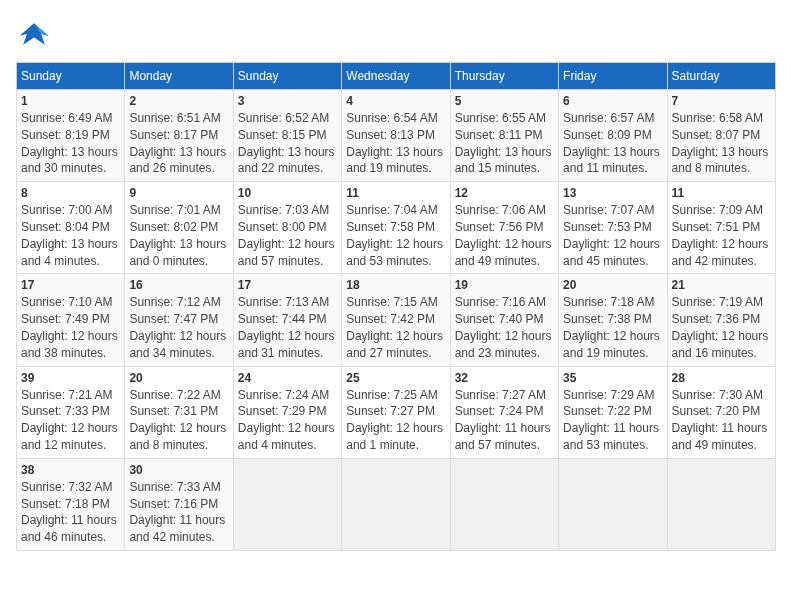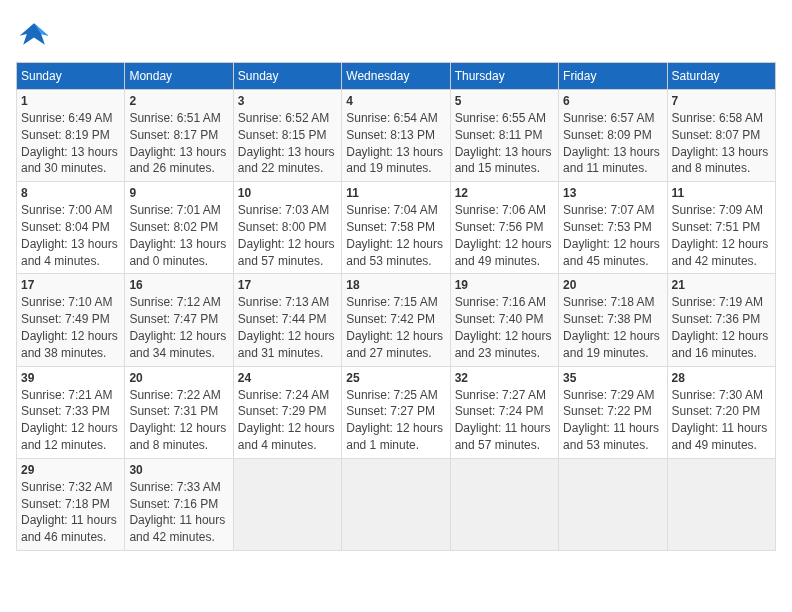--- a/index.html
+++ b/index.html
@@ -240,21 +240,21 @@
             <span class="day-num">35</span>
             <div class="cell-content">Sunrise: 7:29 AM<br>Sunset: 7:22 PM<br>Daylight: 11 hours<br>and 53 minutes.</div>
           </td>
           <td>
             <span class="day-num">28</span>
             <div class="cell-content">Sunrise: 7:30 AM<br>Sunset: 7:20 PM<br>Daylight: 11 hours<br>and 49 minutes.</div>
           </td>
         </tr>
         <tr>
           <td>
-            <span class="day-num">29</span>
+            <span class="day-num">38</span>
             <div class="cell-content">Sunrise: 7:32 AM<br>Sunset: 7:18 PM<br>Daylight: 11 hours<br>and 46 minutes.</div>
           </td>
           <td>
             <span class="day-num">30</span>
             <div class="cell-content">Sunrise: 7:33 AM<br>Sunset: 7:16 PM<br>Daylight: 11 hours<br>and 42 minutes.</div>
           </td>
           <td class="empty"></td>
           <td class="empty"></td>
           <td class="empty"></td>
           <td class="empty"></td>

